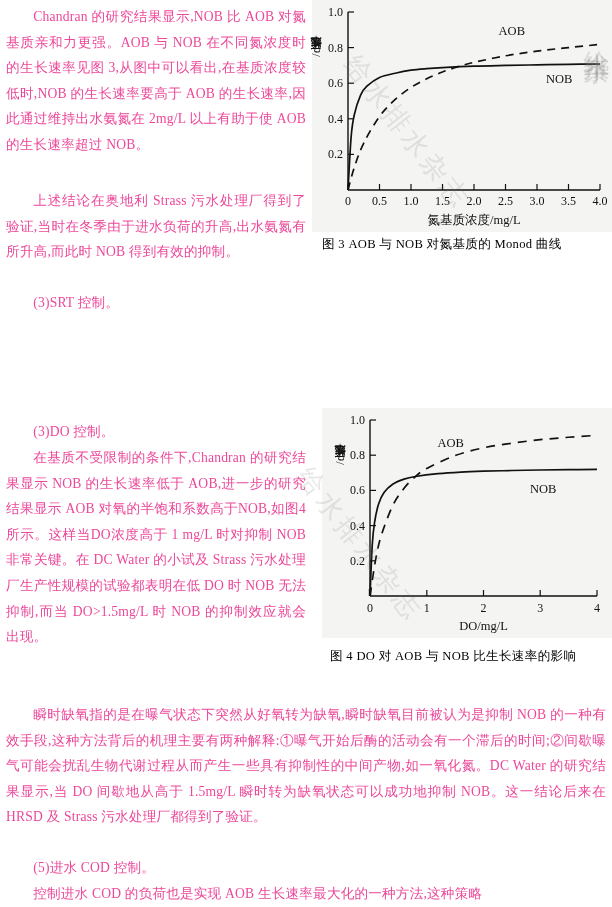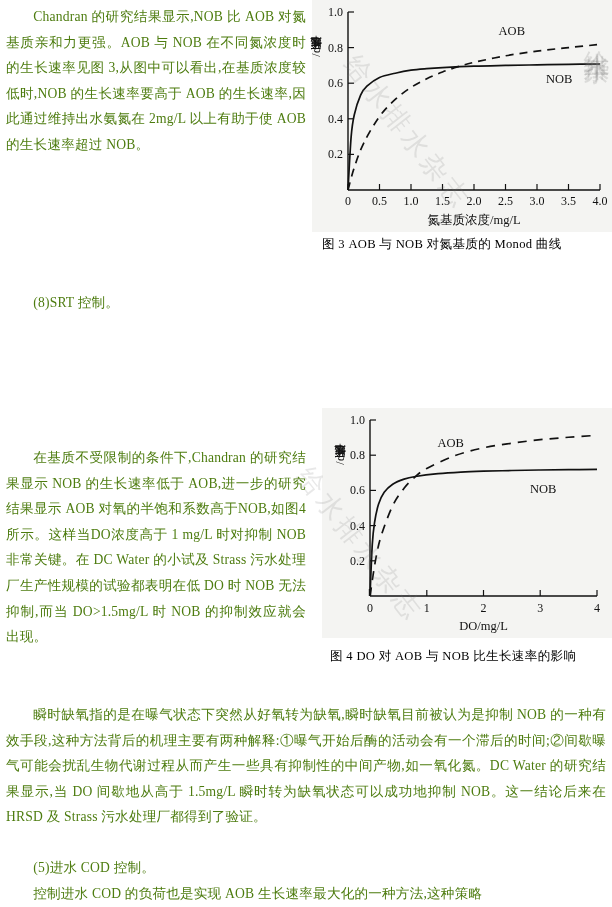--- a/index.html
+++ b/index.html
@@ -23,21 +23,21 @@
   }
 
   
   .para {
     position: absolute;
     font-size: 13.6px;
     line-height: 25.6px;
     text-align: justify;
     text-justify: inter-ideograph;
     letter-spacing: 0.2px;
-    color: #4d7c0f;
+    color: #ec4899;
   }
   .para.indent { text-indent: 2em; }
   .colL { left: 6px; width: 300px; }
   .full { left: 6px; width: 600px; }
 
   
   .figure {
     position: absolute;
     background: #f4f4f2;
   }
@@ -194,24 +194,26 @@
       </svg>
       <div class="ylabrot" style="left:12px; top:36px;">比生长速率/d⁻¹</div>
     </div>
   </div>
   <div class="figcap" style="left:330px; top:648px; width:282px;">图 4    DO 对 AOB 与 NOB 比生长速率的影响</div>
 
   <div class="edgemark" style="right:-2px; top:30px;">给水排水杂</div>
 
   <div class="para indent colL" style="top:4px;">Chandran 的研究结果显示,NOB 比 AOB 对氮基质亲和力更强。AOB 与 NOB 在不同氮浓度时的生长速率见图 3,从图中可以看出,在基质浓度较低时,NOB 的生长速率要高于 AOB 的生长速率,因此通过维持出水氨氮在 2mg/L 以上有助于使 AOB 的生长速率超过 NOB。</div>
 
-
-  <div class="para indent full" style="top:290px;">(8)SRT 控制。</div>
-
-
+  <div class="para indent colL" style="top:188px;">上述结论在奥地利 Strass 污水处理厂得到了验证,当时在冬季由于进水负荷的升高,出水氨氮有所升高,而此时 NOB 得到有效的抑制。</div>
+
+  <div class="para indent full" style="top:290px;">(3)SRT 控制。</div>
+
+
+  <div class="para indent full" style="top:419px;">(3)DO 控制。</div>
 
   <div class="para indent colL" style="top:445px;">在基质不受限制的条件下,Chandran 的研究结果显示 NOB 的生长速率低于 AOB,进一步的研究结果显示 AOB 对氧的半饱和系数高于NOB,如图4所示。这样当DO浓度高于 1 mg/L 时对抑制 NOB 非常关键。在 DC Water 的小试及 Strass 污水处理厂生产性规模的试验都表明在低 DO 时 NOB 无法抑制,而当 DO&gt;1.5mg/L 时 NOB 的抑制效应就会出现。</div>
 
 
   <div class="para indent full" style="top:702px;">瞬时缺氧指的是在曝气状态下突然从好氧转为缺氧,瞬时缺氧目前被认为是抑制 NOB 的一种有效手段,这种方法背后的机理主要有两种解释:①曝气开始后酶的活动会有一个滞后的时间;②间歇曝气可能会扰乱生物代谢过程从而产生一些具有抑制性的中间产物,如一氧化氮。DC Water 的研究结果显示,当 DO 间歇地从高于 1.5mg/L 瞬时转为缺氧状态可以成功地抑制 NOB。这一结论后来在 HRSD 及 Strass 污水处理厂都得到了验证。</div>
 
   <div class="para indent full" style="top:855px;">(5)进水 COD 控制。</div>
 
   <div class="para indent full" style="top:881px;">控制进水 COD 的负荷也是实现 AOB 生长速率最大化的一种方法,这种策略</div>
 

